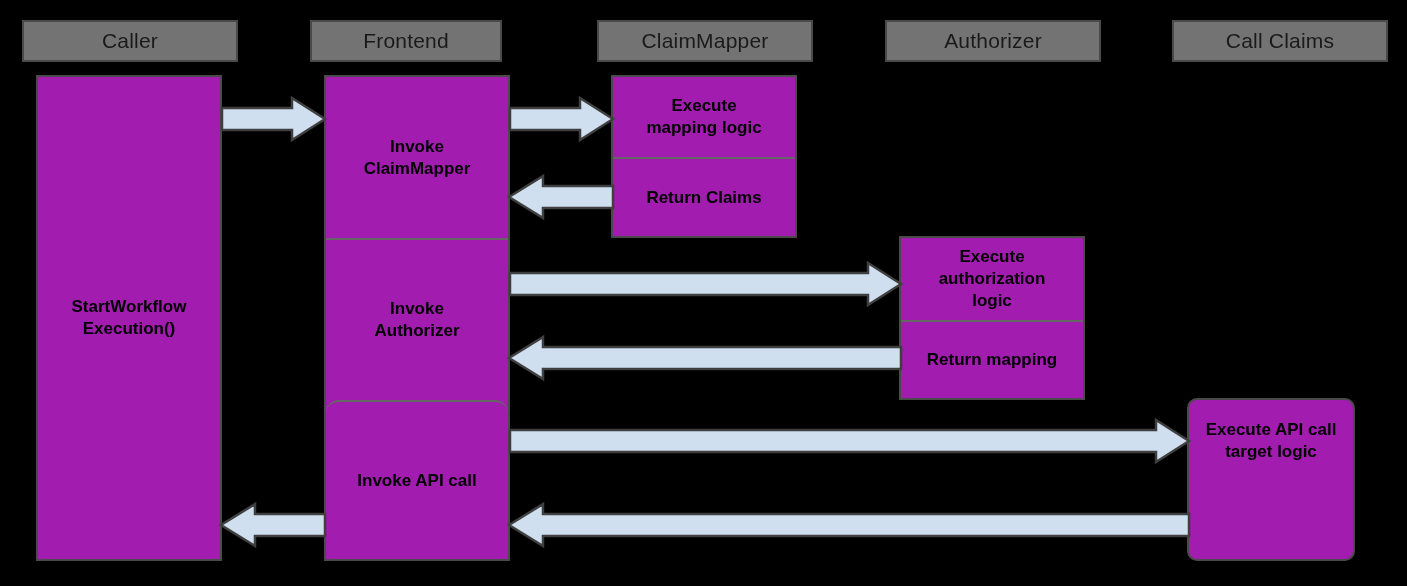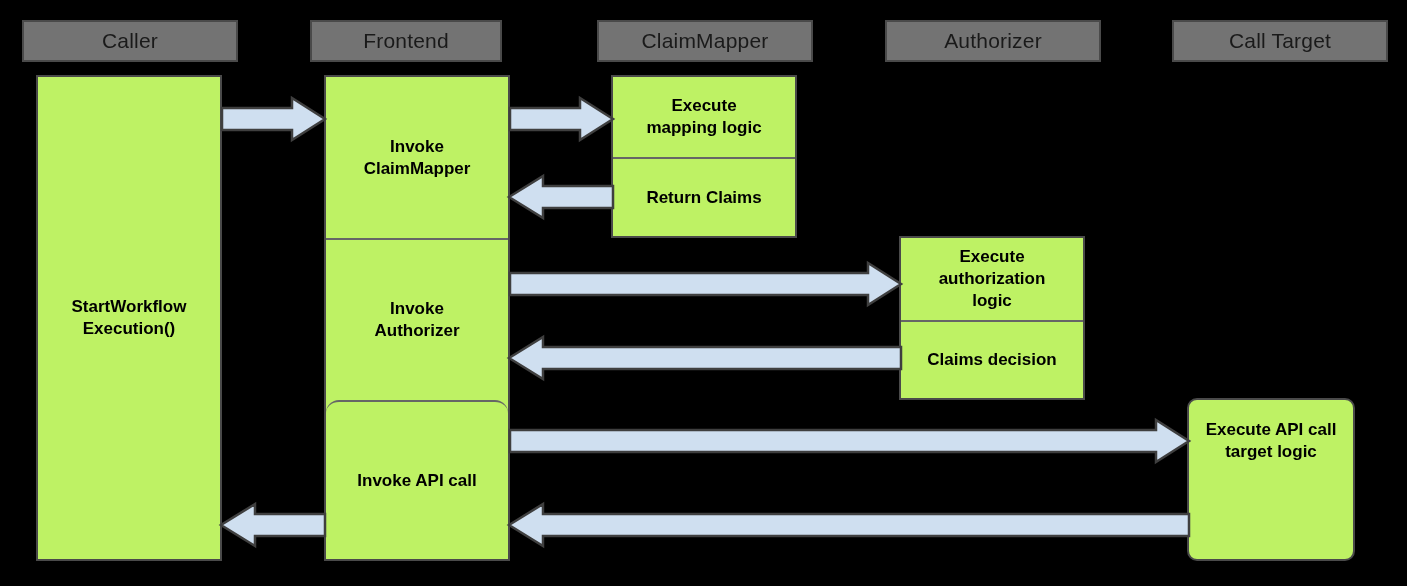--- a/index.html
+++ b/index.html
@@ -24,21 +24,21 @@
     display: flex;
     align-items: center;
     justify-content: center;
     color: #1a1a1a;
     font-size: 21px;
     font-weight: 400;
     letter-spacing: 0.2px;
   }
   .lifeline {
     position: absolute;
-    background: #bef264;
+    background: #a21caf;
     border: 2px solid #4a4a4a;
     box-sizing: border-box;
     display: flex;
     flex-direction: column;
   }
   .segment {
     position: relative;
     box-sizing: border-box;
     display: flex;
     align-items: center;
@@ -76,21 +76,21 @@
   <div class="lane-header" style="left:310px; top:20px; width:192px; height:42px;">
     <span>Frontend</span>
   </div>
   <div class="lane-header" style="left:597px; top:20px; width:216px; height:42px;">
     <span>ClaimMapper</span>
   </div>
   <div class="lane-header" style="left:885px; top:20px; width:216px; height:42px;">
     <span>Authorizer</span>
   </div>
   <div class="lane-header" style="left:1172px; top:20px; width:216px; height:42px;">
-    <span>Call Target</span>
+    <span>Call Claims</span>
   </div>
 
   <div class="lifeline" style="left:36px; top:75px; width:186px; height:486px;">
     <div class="segment" style="height:100%;">
       <span>StartWorkflow<br>Execution()</span>
     </div>
   </div>
 
   <div class="lifeline" style="left:324px; top:75px; width:186px; height:486px;">
     <div class="segment" style="height:161px;">
@@ -111,21 +111,21 @@
     <div class="segment" style="flex:1;">
       <span>Return Claims</span>
     </div>
   </div>
 
   <div class="lifeline" style="left:899px; top:236px; width:186px; height:164px;">
     <div class="segment" style="height:82px;">
       <span>Execute<br>authorization<br>logic</span>
     </div>
     <div class="segment" style="flex:1;">
-      <span>Claims decision</span>
+      <span>Return mapping</span>
     </div>
   </div>
 
   <div class="lifeline" style="left:1187px; top:398px; width:168px; height:163px;border-radius:10px;">
     <div class="segment" style="height:82px;">
       <span>Execute API call<br>target logic</span>
     </div>
   </div>
 
   <div class="arrow" style="left:222px; top:98px; width:103px; height:42px;">

